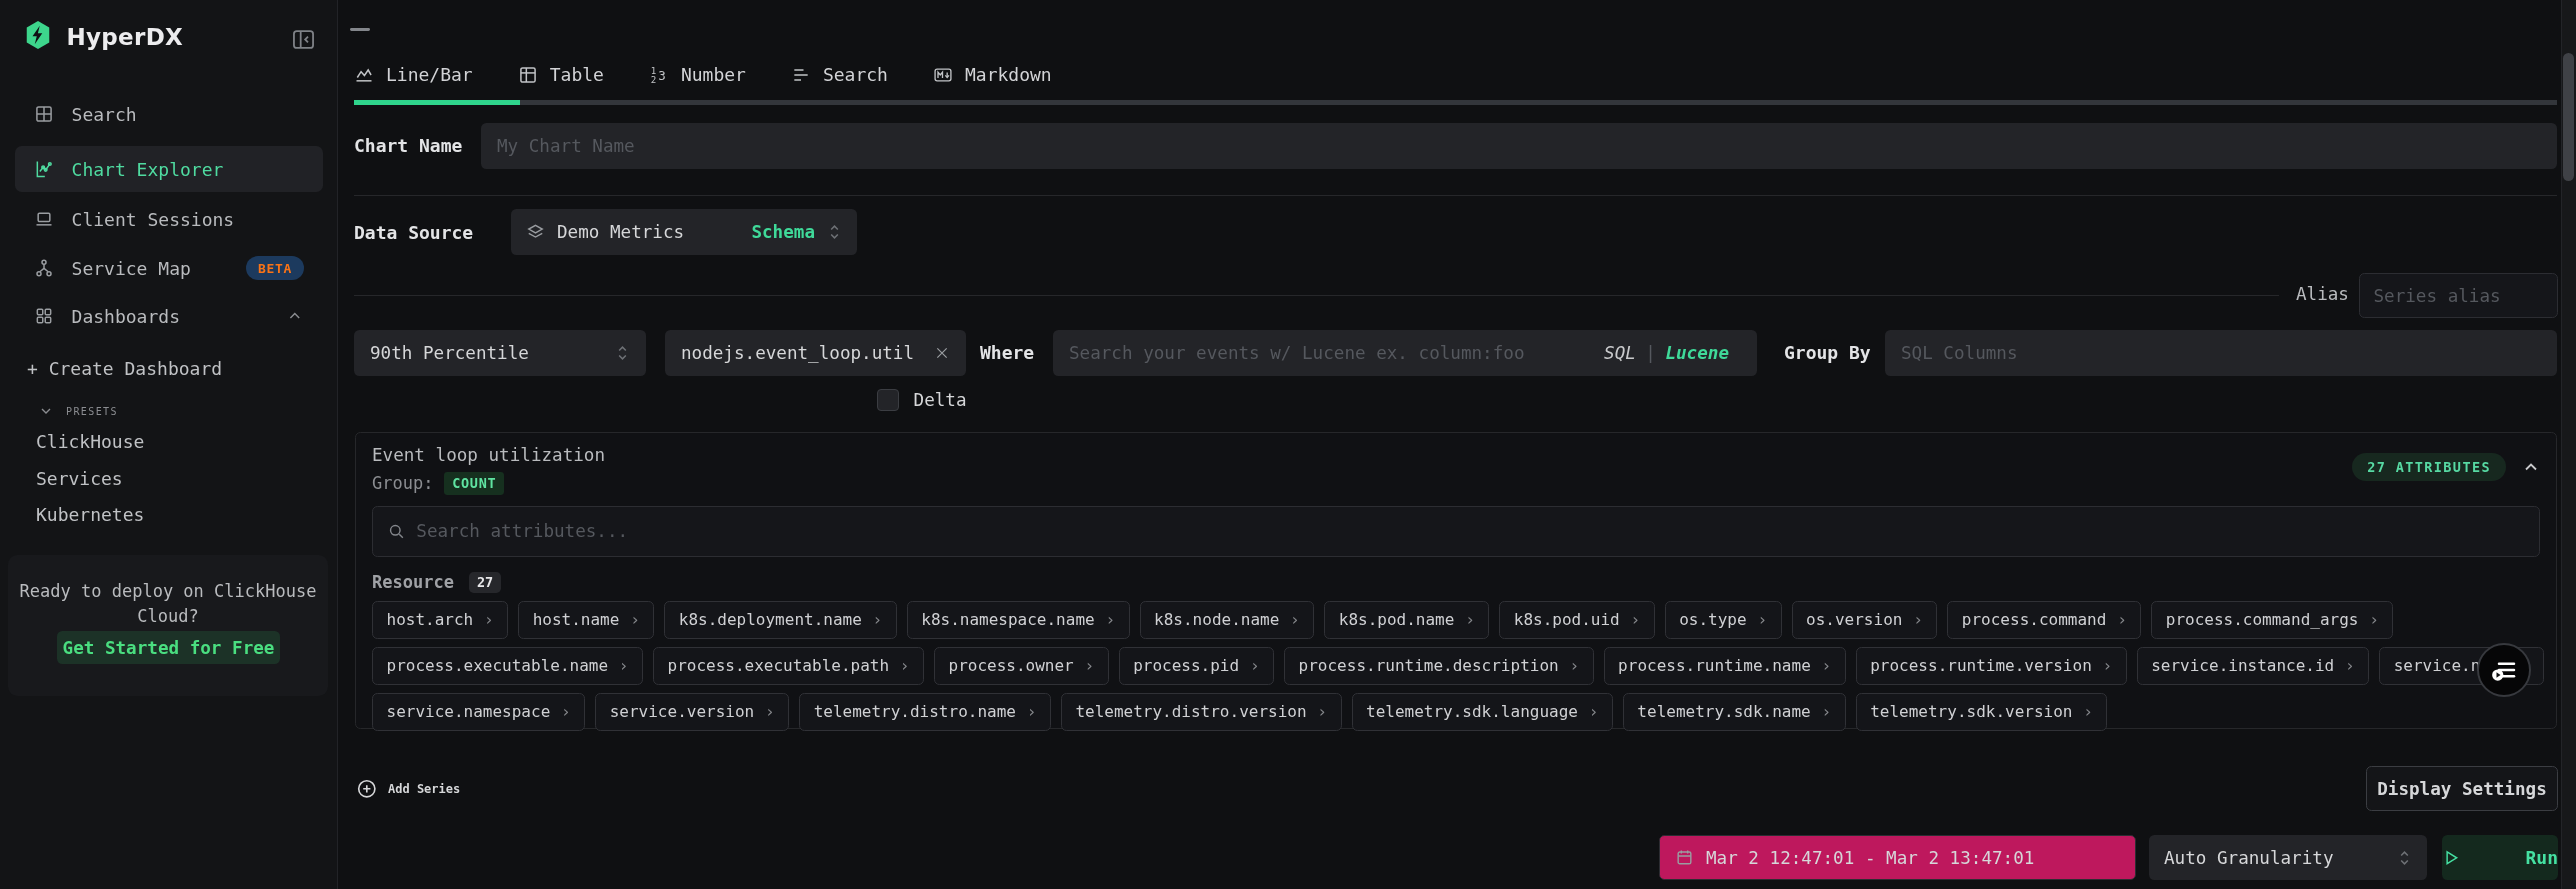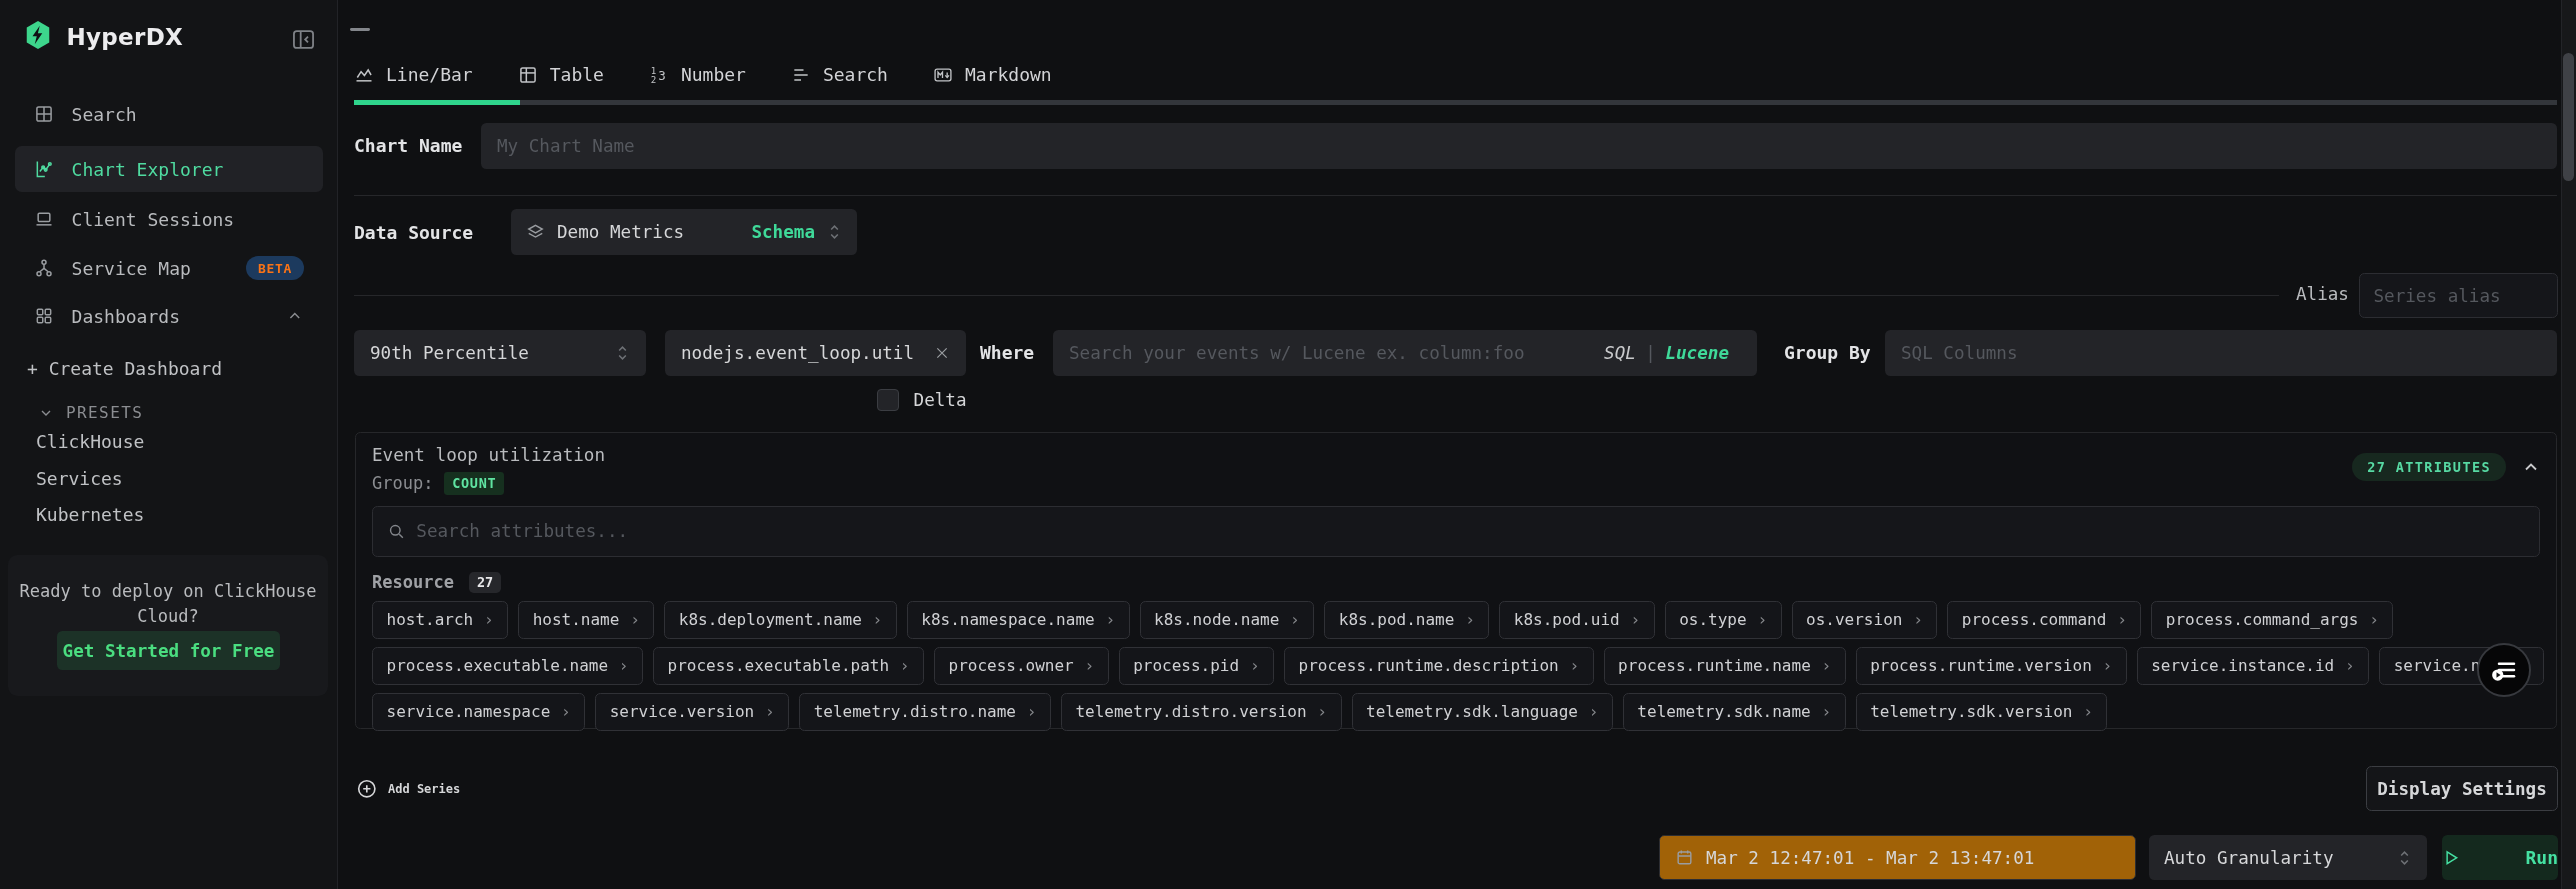--- a/index.html
+++ b/index.html
@@ -17,27 +17,27 @@
   .nav-item { position:absolute; left:15px; width:308px; height:46px; display:flex; align-items:center;
     gap:17.6px; padding:0 19px; color:#b9bbbe; font-size:18px; border-radius:6.8px; cursor:pointer; }
   .nav-item .nicon { color:#9a9da1; flex:0 0 auto; }
   .nav-item.active { background:#212226; color:#4fdba0; }
   .nav-item.active .nicon { color:#4fdba0; }
   .beta-badge { margin-left:auto; background:#1c3a5e; color:#f97316; font-size:13px; font-weight:700;
     letter-spacing:0.7px; padding:4.7px 12px; border-radius:675px; }
   .nav-chevron { margin-left:auto; color:#8b8d91; }
   .side-link { position:absolute; left:27px; color:#c0c2c5; font-size:18px; cursor:pointer; }
   .presets-row { position:absolute; left:38px; display:flex; align-items:center; gap:12px;
-    color:#8b8d91; font-size:16px; letter-spacing:1.4px; cursor:pointer; }
+    color:#8b8d91; font-size:10px; letter-spacing:1.4px; cursor:pointer; }
   .preset-item { position:absolute; left:36px; color:#c0c2c5; font-size:18px; cursor:pointer; }
   .promo-card { position:absolute; left:8px; top:555px; width:320px; height:141px;
     background:#18191c; border-radius:9.5px; }
   .promo-text { position:absolute; top:24px; left:0; width:100%; text-align:center;
     color:#b9bbbe; font-size:17px; line-height:25px; }
-  .promo-btn { position:absolute; left:49px; top:76px; width:223px; height:39px;
+  .promo-btn { position:absolute; left:49px; top:76px; width:223px; height:33px;
     background:#1c3227; border-radius:5.4px; display:flex; align-items:center; justify-content:center;
     color:#4ade80; font-size:17.6px; font-weight:700; cursor:pointer; }
 
   
   .main { position:absolute; left:338px; top:0; width:2238px; height:889px; background:#0f1012; }
   .frag { position:absolute; left:12px; top:28px; width:20px; height:3.4px; background:#83868b; border-radius:1.4px; }
 
   .tabs { position:absolute; left:16px; top:54px; display:flex; gap:45px; }
   .tab { display:flex; align-items:center; gap:12px; font-size:18px; color:#d2d3d6; cursor:pointer; height:41px; }
   .tab .ticon { color:#c2c4c7; }
@@ -489,21 +489,21 @@
     <span>
       <svg width="21.6" height="21.6" viewBox="0 0 24 24" fill="none" stroke="currentColor" stroke-width="1.8">
           <circle cx="12" cy="12" r="9"></circle>
           <path d="M12 8v8M8 12h8"></path>
         </svg>
     </span>
     <span>Add Series</span>
   </div>
   <div class="display-settings">Display Settings</div>
 
-  <div class="outline-box date-input" style="background:#a16207;text-align:right;">
+  <div class="outline-box date-input" style="background:#be185d;text-align:right;">
     <span>
       <svg width="19" height="19" viewBox="0 0 24 24" fill="none" stroke="#9a9da1" stroke-width="1.8">
           <rect x="4" y="5" width="16" height="15" rx="2"></rect>
           <path d="M8 3v4M16 3v4M4 10h16"></path>
         </svg>
     </span>
     <span class="date-text">Mar 2 12:47:01 - Mar 2 13:47:01</span>
   </div>
 
   <div class="filled-box granularity">

